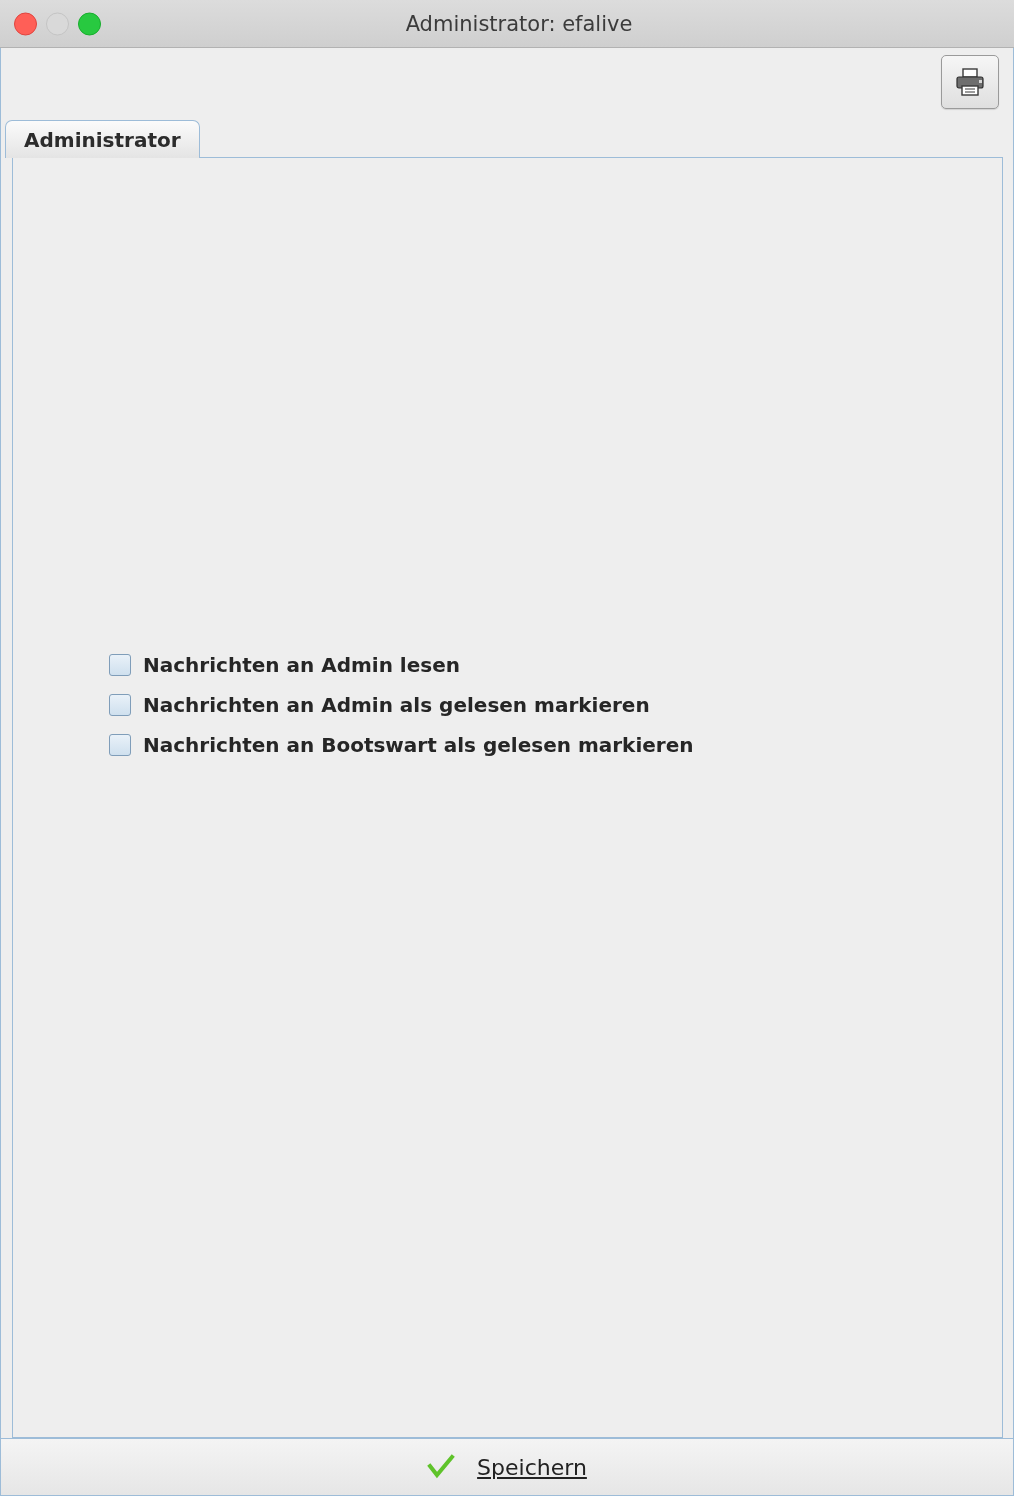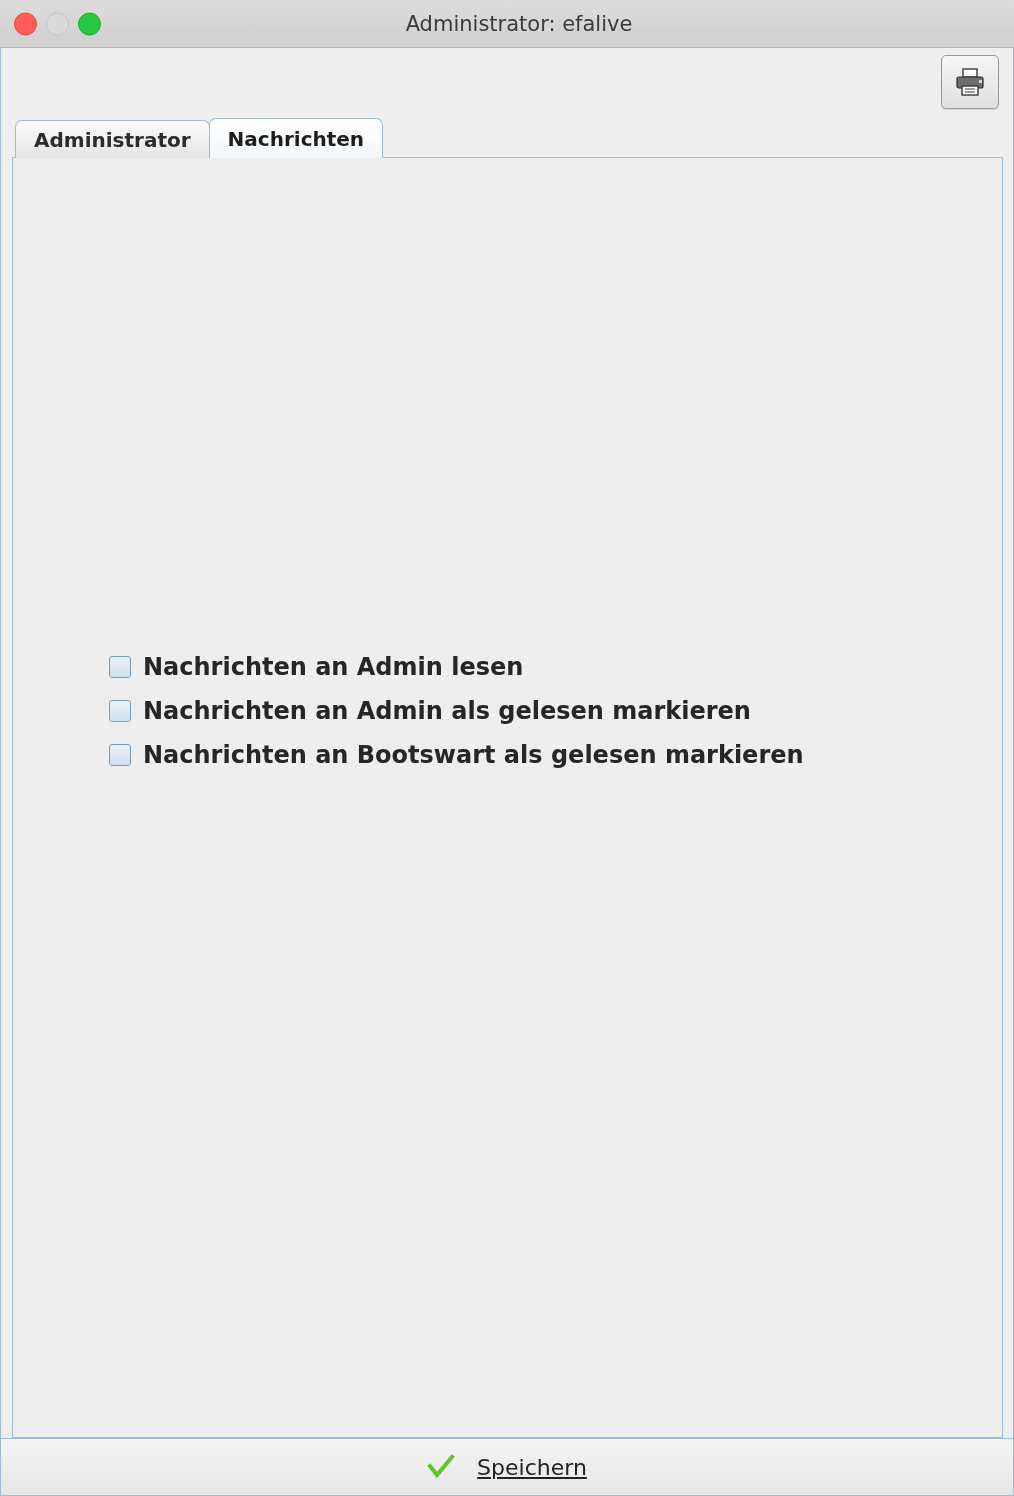--- a/index.html
+++ b/index.html
@@ -90,21 +90,21 @@
     align-items: center;
     justify-content: center;
     box-shadow: 0 1px 1px rgba(0,0,0,0.12);
     cursor: pointer;
   }
 
   
   .tabstrip {
     display: flex;
     align-items: flex-end;
-    padding-left: 14px;
+    padding-left: 4px;
     height: 42px;
     min-height: 42px;
     box-sizing: border-box;
     position: relative;
     z-index: 2;
   }
   .tab {
     height: 38px;
     padding: 0 18px;
     display: flex;
@@ -156,21 +156,21 @@
   .cb-box {
     width: 22px;
     height: 22px;
     border: 1px solid #7f9db9;
     border-radius: 3px;
     background: linear-gradient(to bottom, #e9f1f8 0%, #cfe0ee 100%);
     box-sizing: border-box;
     flex: none;
   }
   .cb-label {
-    font-size: 24px;
+    font-size: 20px;
     font-weight: bold;
     color: #262626;
     font-family: "DejaVu Sans", sans-serif;
     white-space: nowrap;
   }
 
   
   .footer {
     height: 58px;
     min-height: 58px;
@@ -219,23 +219,20 @@
           <line x1="11" y1="22" x2="21" y2="22" stroke="#5a5a5a" stroke-width="1.2"></line>
           <line x1="11" y1="25" x2="21" y2="25" stroke="#5a5a5a" stroke-width="1.2"></line>
         </svg>
       </div>
     </div>
 
     <div class="tabstrip">
       <div class="tab">
         <span>Administrator</span>
       </div>
-      <div class="tab active">
-        <span>Nachrichten</span>
-      </div>
     </div>
 
     <div class="tabpanel">
       <div class="checkbox-list">
 
         <div class="cb-row">
           <span class="cb-box"></span>
           <span class="cb-label">Nachrichten an Admin lesen</span>
         </div>
 

